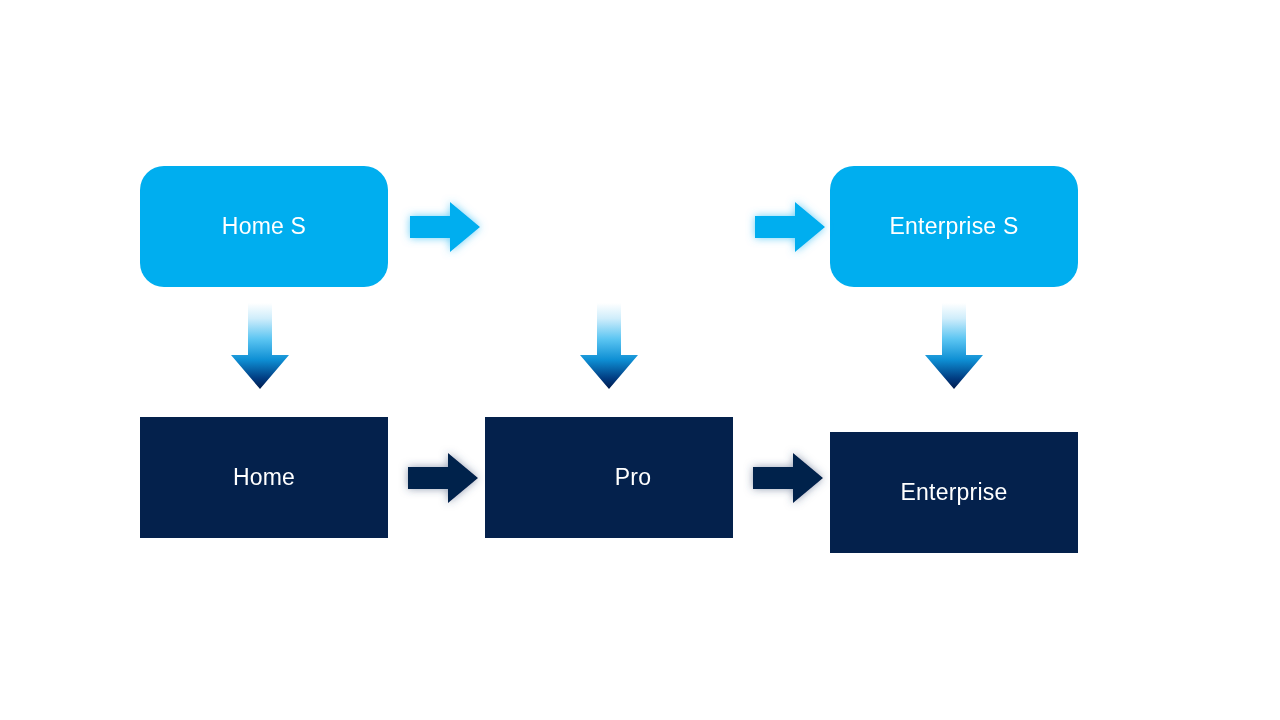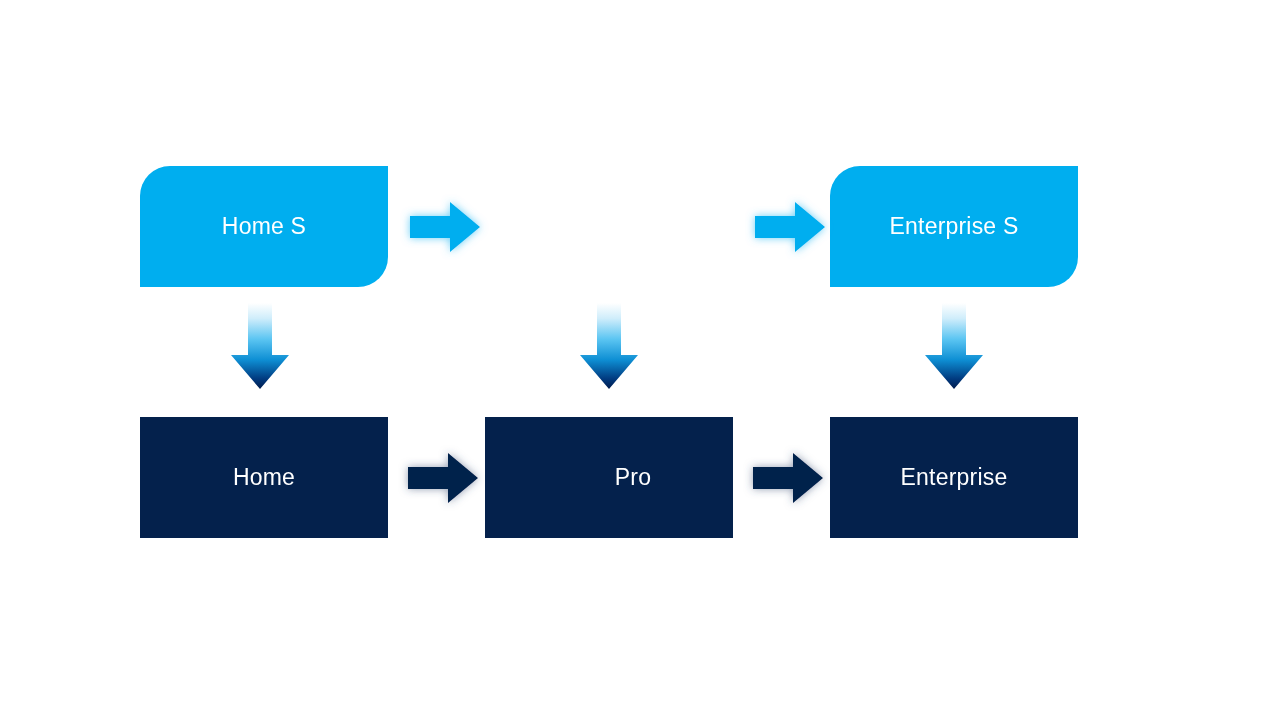--- a/index.html
+++ b/index.html
@@ -40,20 +40,21 @@
     user-select: none;
   }
 
   
   .node.service {
     background: #00AEEF;
     border-top-left-radius: 30px;
     border-bottom-right-radius: 30px;
     border-top-right-radius: 0;
     border-bottom-left-radius: 0;
+    border-radius: 24px;
   }
 
   
   .node.product {
     background: #04214C;
     border-radius: 0;
   }
 
   
   .harrow {
@@ -86,21 +87,21 @@
   </div>
 
   <div class="node product" style="left:140px; top:417px; width:248px; height:121px;">
     <span>Home</span>
   </div>
 
   <div class="node product" style="left:485px; top:417px; width:248px; height:121px;padding-left:48px;">
     <span>Pro</span>
   </div>
 
-  <div class="node product" style="left:830px; top:417px; width:248px; height:121px;">
+  <div class="node product" style="left:830px; top:432px; width:248px; height:121px;">
     <span>Enterprise</span>
   </div>
 
   <svg width="0" height="0" style="position:absolute;left:-9999px;top:-9999px;" aria-hidden="true">
     <defs>
       <linearGradient id="vgrad" x1="0" y1="0" x2="0" y2="1">
         <stop offset="0%" stop-color="#FFFFFF"></stop>
         <stop offset="18%" stop-color="#CFEDFB"></stop>
         <stop offset="42%" stop-color="#5BC5F2"></stop>
         <stop offset="66%" stop-color="#0E8FD4"></stop>

